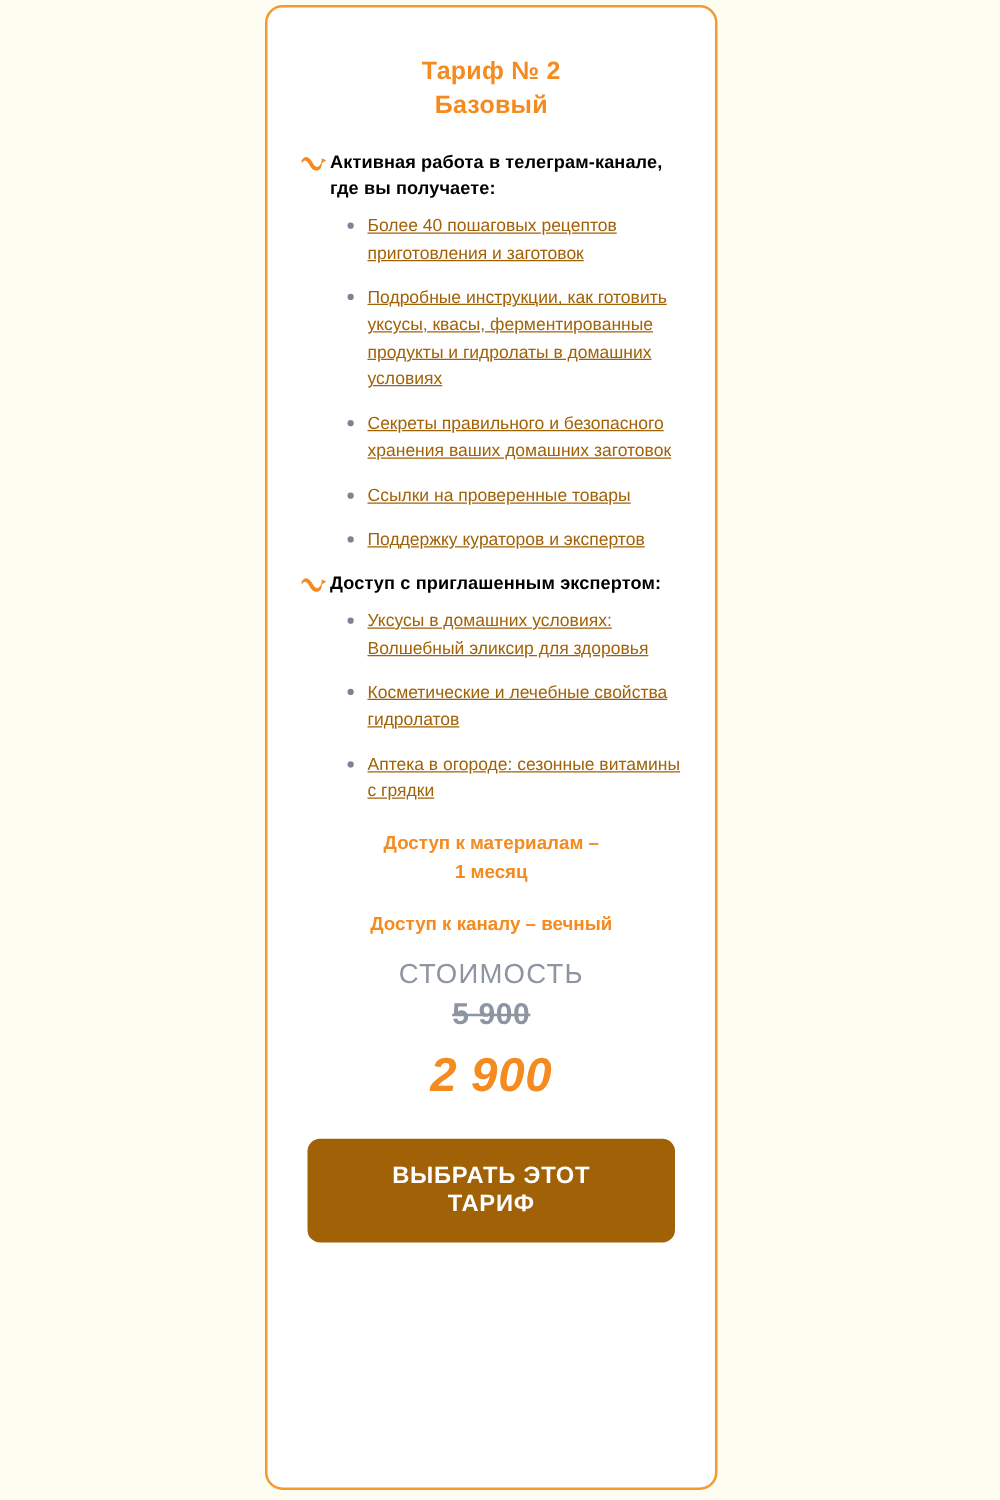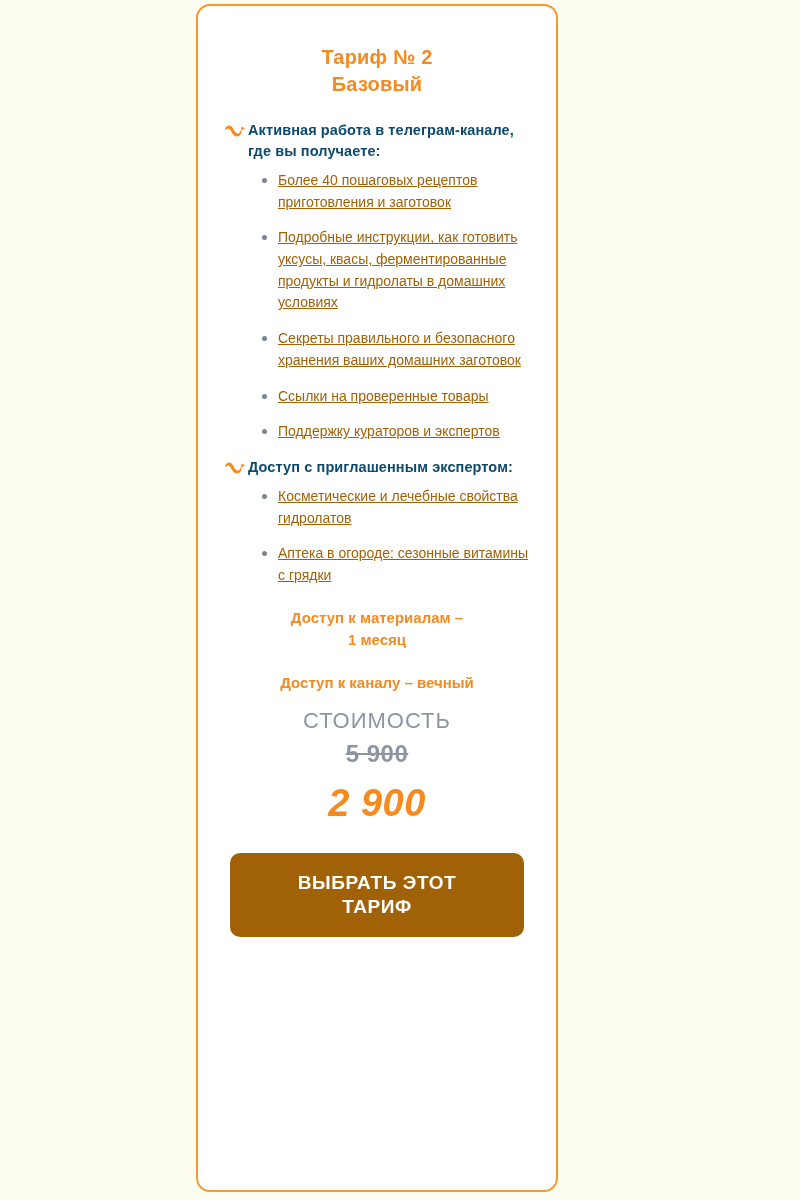--- a/index.html
+++ b/index.html
@@ -17,21 +17,21 @@
     position: relative;
     width: 800px;
     height: 1200px;
     box-sizing: border-box;
     display: flex;
     justify-content: center;
     align-items: flex-start;
   }
   .card {
     position: absolute;
-    left: 196px;
+    left: 212px;
     top: 4px;
     width: 362px;
     height: 1188px;
     box-sizing: border-box;
     background: #ffffff;
     border: 2px solid #f59a2e;
     border-radius: 14px;
     padding: 30px 26px 0 26px;
   }
   .card-title {
@@ -56,21 +56,21 @@
     flex: 0 0 auto;
     width: 24px;
     margin-top: 4px;
     color: #f58a1f;
   }
   .tick-icon svg {
     display: block;
   }
   .section-title {
     flex: 1 1 auto;
-    color: #0c4a6e;
+    color: #000000;
     font-size: 14.5px;
     font-weight: bold;
     line-height: 1.45;
     letter-spacing: 0.1px;
   }
 
   ul.bullets {
     list-style: none;
     margin: 8px 0 14px 0;
     padding: 0 0 0 38px;
@@ -187,20 +187,21 @@
     <div class="section">
       <span class="tick-icon">
         <svg width="22" height="14" viewBox="0 0 22 14" aria-hidden="true">
           <path d="M1 5 C4 -1, 8 2, 10 6 C11.6 9.2, 14 11, 16 8 C17.2 6.2, 17.6 4.4, 17.2 2.6 L21 4.2 L17.4 6.6 C17.8 9.6, 15.6 13, 12.4 12.4 C9.4 11.8, 8 8.6, 6.6 6.4 C5.2 4.2, 3.4 3.4, 1.8 6.2 Z" fill="#f58a1f"></path>
         </svg>
       </span>
       <div class="section-title">Доступ с приглашенным экспертом:</div>
     </div>
 
     <ul class="bullets">
+      <li>Уксусы в домашних условиях: Волшебный эликсир для здоровья</li>
       <li>Косметические и лечебные свойства гидролатов</li>
       <li>Аптека в огороде: сезонные витамины с грядки</li>
     </ul>
 
     <div class="access-block">
       <div>Доступ к материалам –
 1 месяц</div>
       <div>Доступ к каналу – вечный</div>
     </div>
 

